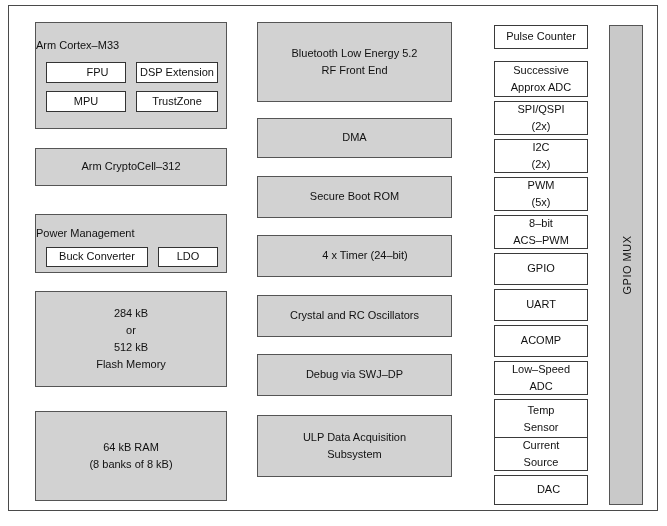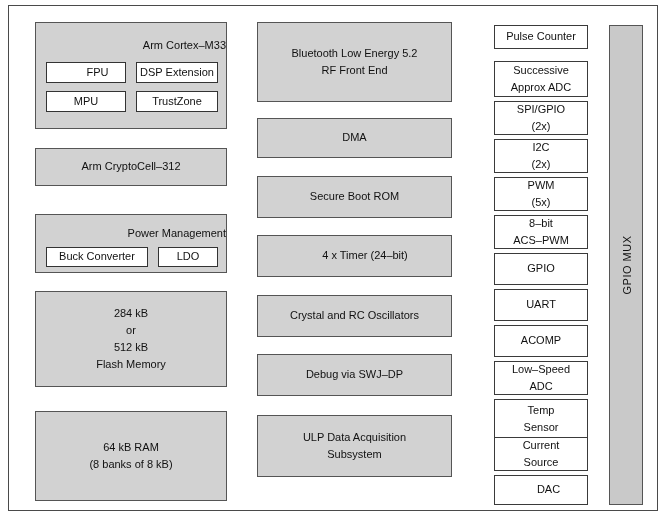--- a/index.html
+++ b/index.html
@@ -59,21 +59,21 @@
     justify-content: center;
     font-size: 11px;
     color: #111111;
     white-space: nowrap;
   }
 
   .grp-title {
     position: absolute;
     left: 0;
     right: 0;
-    text-align: right;
+    text-align: left;
     font-size: 11px;
     color: #111111;
     white-space: nowrap;
   }
 
   
   #cpu-block      { left: 26px;  top: 16px;  width: 192px; height: 107px; }
   #cpu-title      { top: 14px; }
   #sub-fpu        { left: 10px;  top: 39px;  width: 80px;  height: 21px; padding-left: 23px; }
   #sub-dsp        { left: 100px; top: 39px;  width: 82px;  height: 21px; }
@@ -205,21 +205,21 @@
   <div class="blk white periph" id="p-pulse">
     <span class="ln">Pulse Counter</span>
   </div>
 
   <div class="blk white periph" id="p-sar">
     <span class="ln">Successive</span>
     <span class="ln">Approx ADC</span>
   </div>
 
   <div class="blk white periph" id="p-spi">
-    <span class="ln">SPI/GPIO</span>
+    <span class="ln">SPI/QSPI</span>
     <span class="ln">(2x)</span>
   </div>
 
   <div class="blk white periph" id="p-i2c">
     <span class="ln">I2C</span>
     <span class="ln">(2x)</span>
   </div>
 
   <div class="blk white periph" id="p-pwm">
     <span class="ln">PWM</span>

